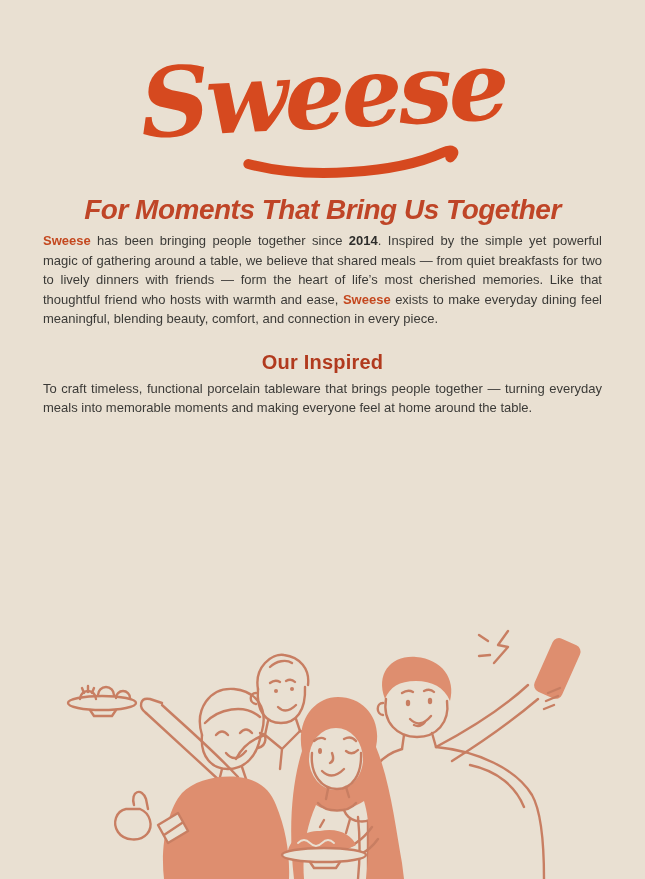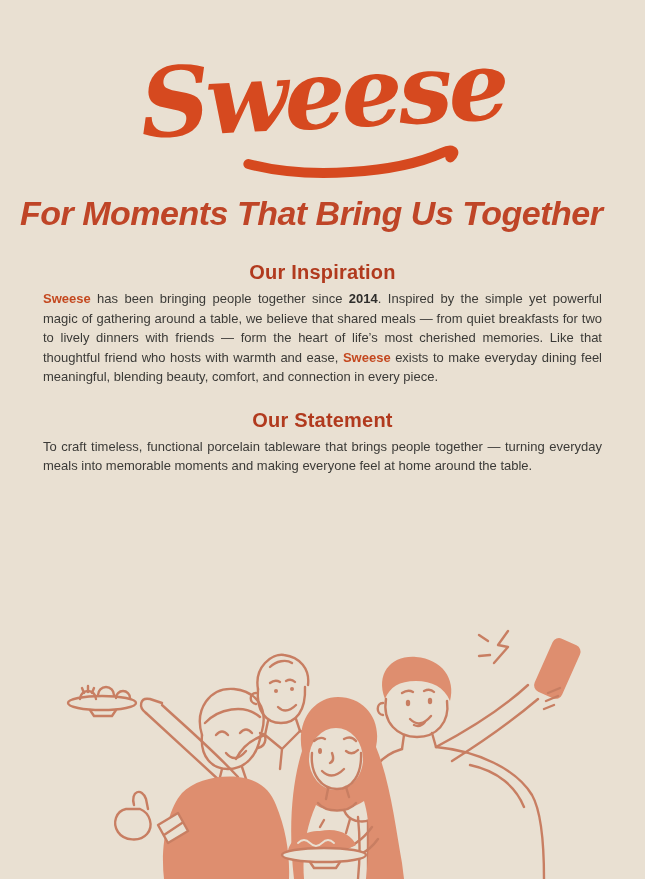--- a/index.html
+++ b/index.html
@@ -13,22 +13,22 @@
     background:var(--bg);
     font-family:"Liberation Sans", sans-serif;
   }
   .logo-svg{display:block;margin:12px auto 0;}
   .logo-text{
     font-family:"DejaVu Serif", serif; font-style:italic; font-weight:bold;
     font-size:96px; letter-spacing:-4px; fill:var(--logo);
   }
   .logo-swoosh{fill:none;stroke:var(--logo);stroke-width:10;stroke-linecap:round;}
   .tagline{
-    margin:10px 20px 0; text-align:left; font-style:italic; font-weight:bold;
-    font-size:34px; letter-spacing:-0.5px; color:var(--tagline);
+    margin:10px 20px 0; text-align:center; font-style:italic; font-weight:bold;
+    font-size:28px; letter-spacing:-0.5px; color:var(--tagline);
   }
   .sec-heading{
     margin:28px 0 0; text-align:center; font-size:20px; font-weight:bold;
     color:var(--heading); letter-spacing:0.2px;
   }
   .sec-heading.statement{margin-top:22px;}
   .body-para{
     margin:5px 43px 0; font-size:13px; line-height:1.5; color:var(--body);
     text-align:justify;
   }
@@ -50,26 +50,25 @@
   <svg class="logo-svg" width="460" height="172" viewBox="0 0 460 172">
     <g transform="rotate(-3 230 86)">
       <text class="logo-text" x="230" y="116" text-anchor="middle">Sweese</text>
       <path class="logo-swoosh" d="M 152 148 C 210 167 300 165 346 147 C 356 143 361 146 354 152"></path>
     </g>
   </svg>
 
   <h1 class="tagline">For Moments That Bring Us Together</h1>
 
   <section>
-    <h2 class="sec-heading">Our Inspiration</h2>
     <p class="body-para"><span class="seg-brand">Sweese</span><span> has been bringing people together since </span><span class="seg-bold">2014</span><span>. Inspired by the simple yet powerful magic of gathering around a table, we believe that shared meals — from quiet breakfasts for two to lively dinners with friends — form the heart of life’s most cherished memories. Like that thoughtful friend who hosts with warmth and ease, </span><span class="seg-brand">Sweese</span><span> exists to make everyday dining feel meaningful, blending beauty, comfort, and connection in every piece.</span></p>
   </section>
 
   <section>
-    <h2 class="sec-heading statement">Our Statement</h2>
+    <h2 class="sec-heading statement">Our Inspired</h2>
     <p class="body-para">To craft timeless, functional porcelain tableware that brings people together — turning everyday meals into memorable moments and making everyone feel at home around the table.</p>
   </section>
 
   <figure class="ill-wrap" style="margin:0;">
     <svg width="645" height="250" viewBox="0 0 645 250">
 
       <g>
         <path class="ln" d="M 258 60 C 254 38 272 24 284 26 C 300 28 310 40 308 56"></path>
         <path class="ln" d="M 270 38 C 276 32 286 30 292 34"></path>
         <path class="ln" d="M 258 60 C 256 82 266 94 281 94 C 296 94 306 82 305 58"></path>

